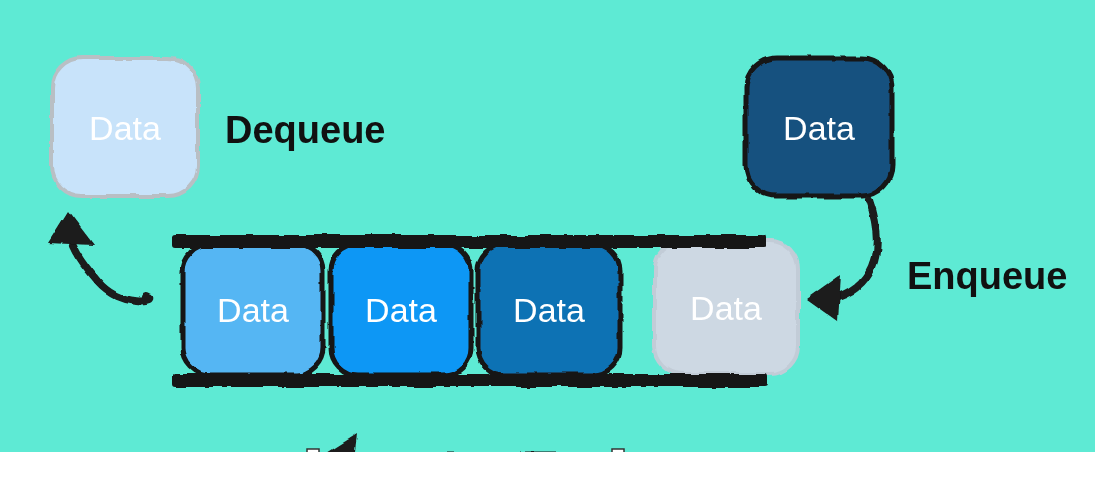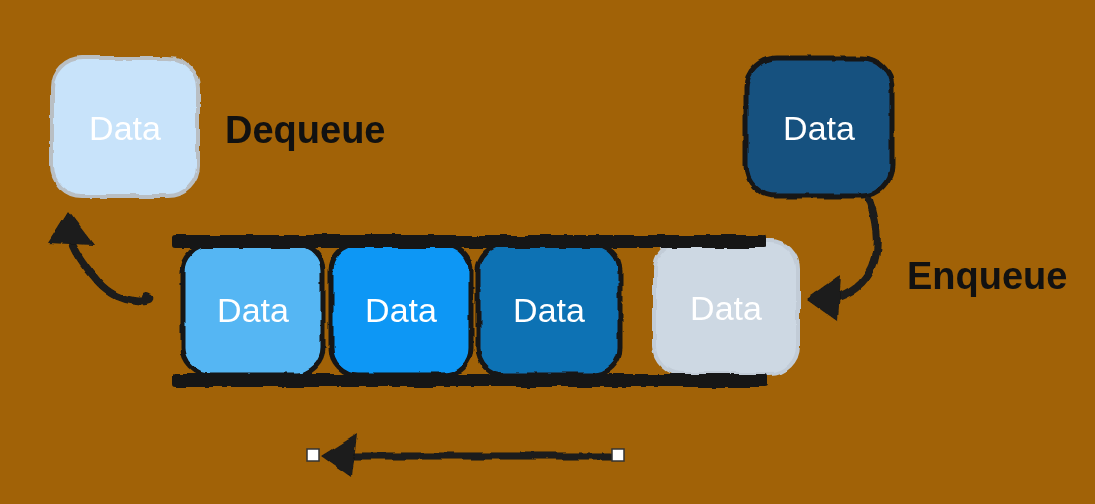--- a/index.html
+++ b/index.html
@@ -1,20 +1,20 @@
 <!DOCTYPE html>
 <html><head>
 <meta charset="utf-8">
 <style>
   html, body { margin: 0; padding: 0; background: #ffffff; }
   .canvas {
     position: relative;
     width: 1095px;
-    height: 504px;
-    background: #a16207;
+    height: 452px;
+    background: #5eead4;
     overflow: hidden;
     font-family: "Liberation Sans", sans-serif;
   }
   svg { display: block; }
   text.box-label {
     font-family: "Liberation Sans", sans-serif;
     font-size: 34px;
     font-weight: 400;
   }
   text.op-label {

